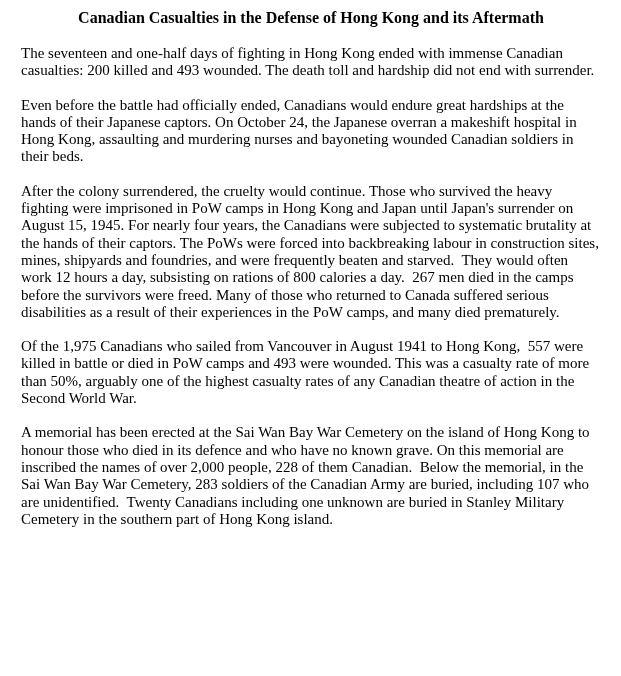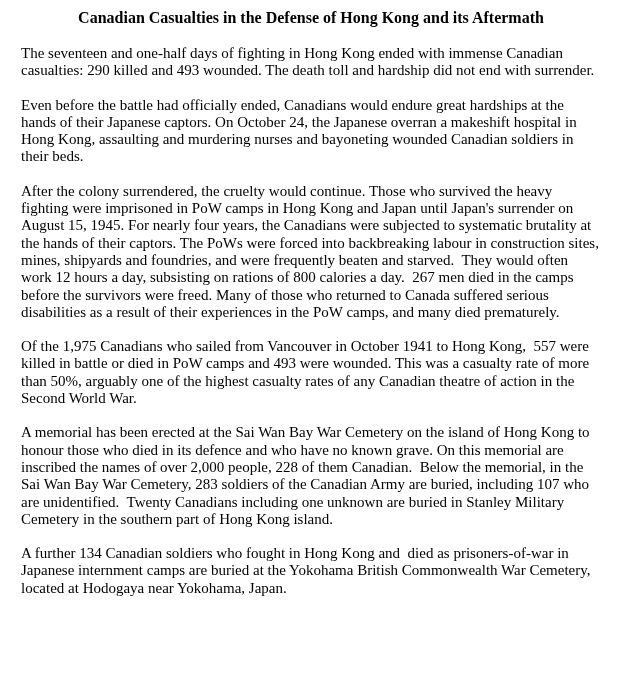--- a/index.html
+++ b/index.html
@@ -36,24 +36,23 @@
   .doc-paragraph:last-child {
     margin-bottom: 0;
   }
 </style>
 </head>
 <body>
 
 <div class="page">
   <h1 class="doc-title">Canadian Casualties in the Defense of Hong Kong and its Aftermath</h1>
 
-  <p class="doc-paragraph">The seventeen and one-half days of fighting in Hong Kong ended with immense Canadian casualties: 290 killed and 493 wounded. The death toll and hardship did not end with surrender.</p>
+  <p class="doc-paragraph">The seventeen and one-half days of fighting in Hong Kong ended with immense Canadian casualties: 200 killed and 493 wounded. The death toll and hardship did not end with surrender.</p>
 
   <p class="doc-paragraph">Even before the battle had officially ended, Canadians would endure great hardships at the hands of their Japanese captors. On October 24, the Japanese overran a makeshift hospital in Hong Kong, assaulting and murdering nurses and bayoneting wounded Canadian soldiers in their beds.</p>
 
   <p class="doc-paragraph">After the colony surrendered, the cruelty would continue. Those who survived the heavy fighting were imprisoned in PoW camps in Hong Kong and Japan until Japan's surrender on August 15, 1945. For nearly four years, the Canadians were subjected to systematic brutality at the hands of their captors. The PoWs were forced into backbreaking labour in construction sites, mines, shipyards and foundries, and were frequently beaten and starved.  They would often work 12 hours a day, subsisting on rations of 800 calories a day.  267 men died in the camps before the survivors were freed. Many of those who returned to Canada suffered serious disabilities as a result of their experiences in the PoW camps, and many died prematurely.</p>
 
-  <p class="doc-paragraph">Of the 1,975 Canadians who sailed from Vancouver in October 1941 to Hong Kong,  557 were killed in battle or died in PoW camps and 493 were wounded. This was a casualty rate of more than 50%, arguably one of the highest casualty rates of any Canadian theatre of action in the Second World War.</p>
+  <p class="doc-paragraph">Of the 1,975 Canadians who sailed from Vancouver in August 1941 to Hong Kong,  557 were killed in battle or died in PoW camps and 493 were wounded. This was a casualty rate of more than 50%, arguably one of the highest casualty rates of any Canadian theatre of action in the Second World War.</p>
 
   <p class="doc-paragraph">A memorial has been erected at the Sai Wan Bay War Cemetery on the island of Hong Kong to honour those who died in its defence and who have no known grave. On this memorial are inscribed the names of over 2,000 people, 228 of them Canadian.  Below the memorial, in the Sai Wan Bay War Cemetery, 283 soldiers of the Canadian Army are buried, including 107 who are unidentified.  Twenty Canadians including one unknown are buried in Stanley Military Cemetery in the southern part of Hong Kong island.</p>
 
-  <p class="doc-paragraph">A further 134 Canadian soldiers who fought in Hong Kong and  died as prisoners-of-war in Japanese internment camps are buried at the Yokohama British Commonwealth War Cemetery, located at Hodogaya near Yokohama, Japan.</p>
 </div>
 
 </body></html>

